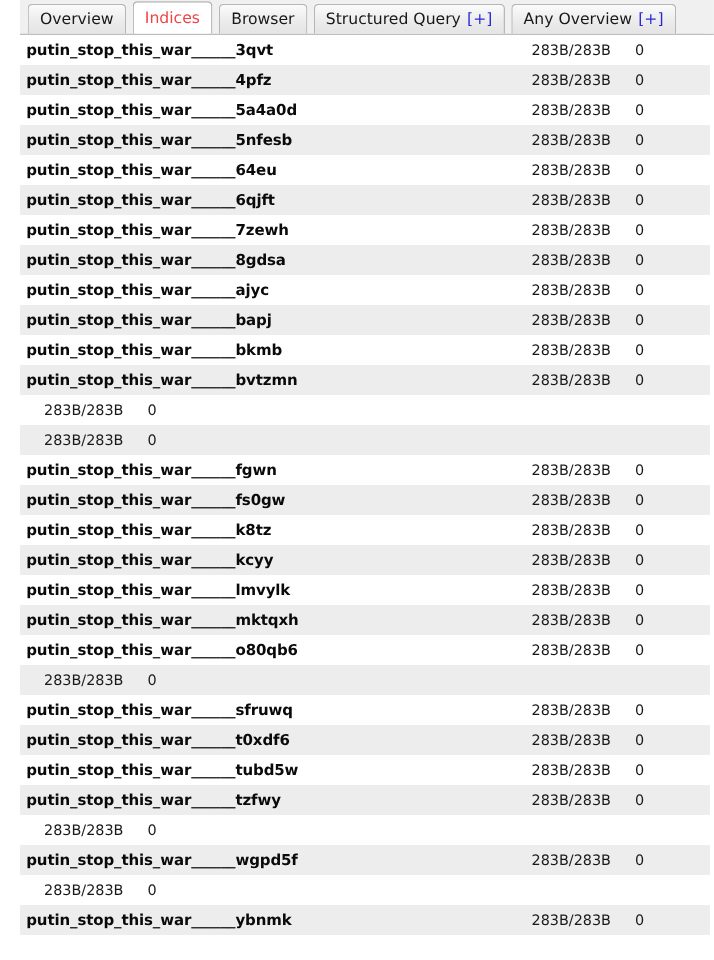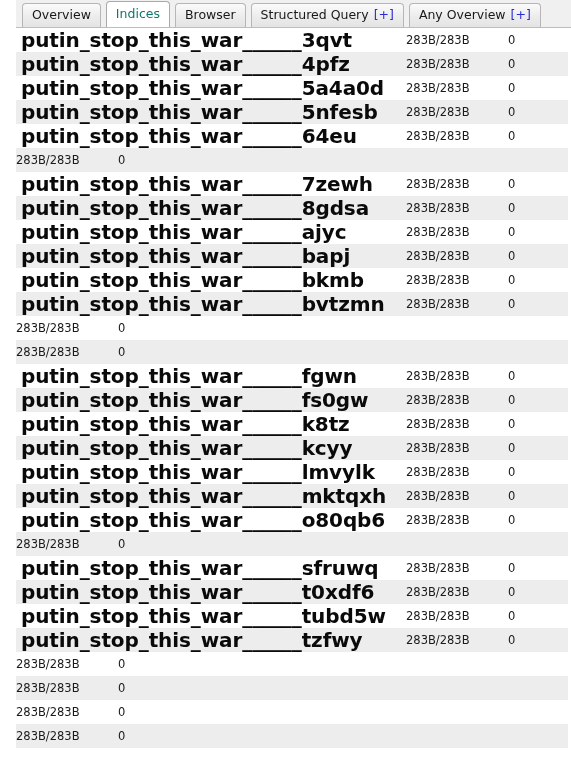--- a/index.html
+++ b/index.html
@@ -53,21 +53,21 @@
     background: linear-gradient(to bottom, #fbfbfb 0%, #ececec 55%, #e4e4e4 100%);
     font-size: 12.5px;
     color: #181818;
     white-space: nowrap;
     line-height: 1;
     cursor: default;
   }
   .tab.selected {
     background: #ffffff;
     border-color: #a9a9a9;
-    color: #0f766e;
+    color: #ef4444;
     height: 26px;
     z-index: 3;
     text-align: center;
   }
   .tab .plus {
     color: #2a2ad8;
     margin-left: 5px;
     font-size: 12.5px;
   }
 
@@ -94,37 +94,37 @@
     z-index: 0;
   }
   .row.alt .stripe { background: #ededed; }
 
   .cell-name {
     position: relative;
     z-index: 1;
     width: 390px;
     padding-left: 5px;
     box-sizing: border-box;
-    font-size: 20px;
+    font-size: 12px;
     font-weight: bold;
     color: #0a0a0a;
     white-space: nowrap;
     overflow: hidden;
     letter-spacing: -0.1px;
   }
   .cell-size {
     position: relative;
     z-index: 1;
     width: 102px;
     box-sizing: border-box;
     font-size: 11.5px;
     font-weight: normal;
     color: #1a1a1a;
     white-space: nowrap;
-    text-align: left;
+    text-align: center;
   }
   .cell-count {
     position: relative;
     z-index: 1;
     width: 60px;
     box-sizing: border-box;
     font-size: 11.5px;
     font-weight: normal;
     color: #1a1a1a;
     white-space: nowrap;
@@ -185,20 +185,21 @@
         <div class="cell-count">0</div>
       </div>
       <div class="row">
         <div class="stripe"></div>
         <div class="cell-name">putin_stop_this_war______64eu</div>
         <div class="cell-size">283B/283B</div>
         <div class="cell-count">0</div>
       </div>
       <div class="row alt">
         <div class="stripe"></div>
+        <div class="cell-name">putin_stop_this_war______6qjft</div>
         <div class="cell-size">283B/283B</div>
         <div class="cell-count">0</div>
       </div>
       <div class="row">
         <div class="stripe"></div>
         <div class="cell-name">putin_stop_this_war______7zewh</div>
         <div class="cell-size">283B/283B</div>
         <div class="cell-count">0</div>
       </div>
       <div class="row alt">
@@ -312,28 +313,30 @@
         <div class="cell-size">283B/283B</div>
         <div class="cell-count">0</div>
       </div>
       <div class="row">
         <div class="stripe"></div>
         <div class="cell-size">283B/283B</div>
         <div class="cell-count">0</div>
       </div>
       <div class="row alt">
         <div class="stripe"></div>
-        <div class="cell-size">283B/283B</div>
-        <div class="cell-count">0</div>
-      </div>
-      <div class="row">
-        <div class="stripe"></div>
-        <div class="cell-size">283B/283B</div>
-        <div class="cell-count">0</div>
-      </div>
-      <div class="row alt">
-        <div class="stripe"></div>
+        <div class="cell-name">putin_stop_this_war______wgpd5f</div>
+        <div class="cell-size">283B/283B</div>
+        <div class="cell-count">0</div>
+      </div>
+      <div class="row">
+        <div class="stripe"></div>
+        <div class="cell-size">283B/283B</div>
+        <div class="cell-count">0</div>
+      </div>
+      <div class="row alt">
+        <div class="stripe"></div>
+        <div class="cell-name">putin_stop_this_war______ybnmk</div>
         <div class="cell-size">283B/283B</div>
         <div class="cell-count">0</div>
       </div>
     </div>
 
 </div>
 
 </body></html>

